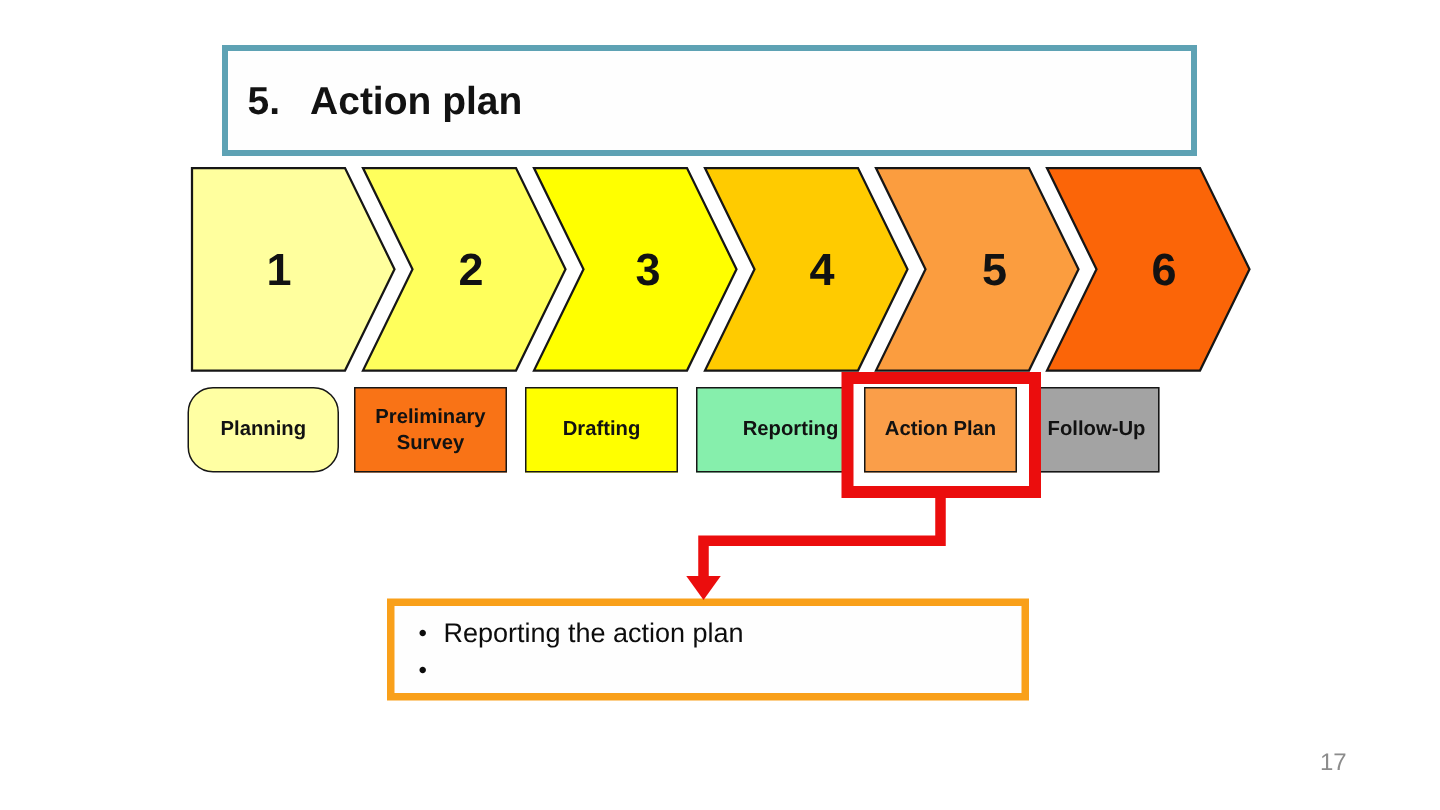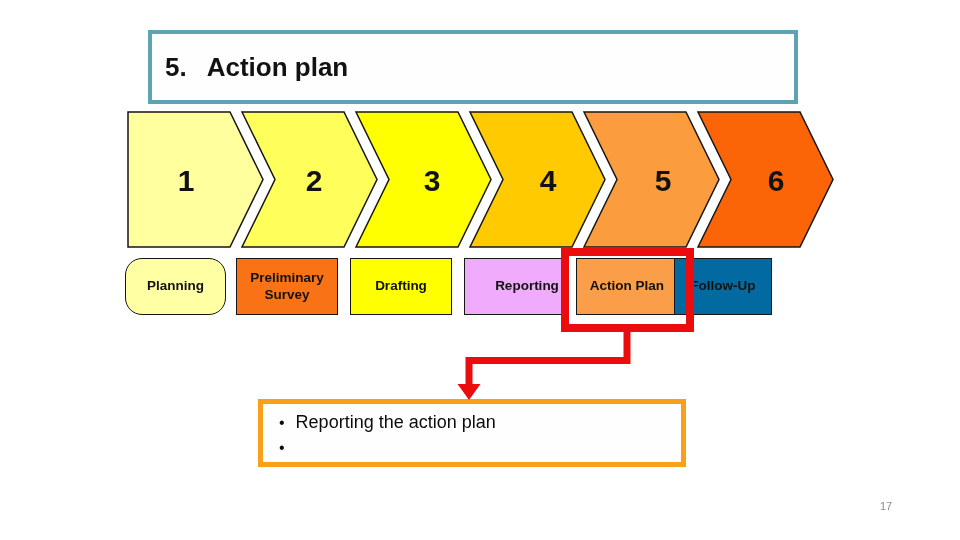--- a/index.html
+++ b/index.html
@@ -52,21 +52,21 @@
     padding:6px 8px 0 16px;
   }
   .callout-line{
     font-size:18px;color:#0c0c0c;line-height:25px;white-space:nowrap;
     display:flex;
   }
   .bullet{margin-right:11px;font-size:16px;line-height:25px;}
 
   .page-number{
     left:880px;top:500px;width:40px;
-    font-size:11px;color:#8C8C8C;z-index:2;
+    font-size:16px;color:#8C8C8C;z-index:2;
   }
 </style>
 </head>
 <body>
 
 <div class="abs title-box" style="border-color: rgb(94, 162, 180);">
   <span class="title-num">5.</span>
   <span class="title-text">Action plan</span>
 </div>
 
@@ -82,23 +82,23 @@
 <div class="abs step-number" style="left:164px;">1</div>
 <div class="abs step-number" style="left:292px;">2</div>
 <div class="abs step-number" style="left:410px;">3</div>
 <div class="abs step-number" style="left:526px;">4</div>
 <div class="abs step-number" style="left:641px;">5</div>
 <div class="abs step-number" style="left:754px;">6</div>
 
 <div class="abs step-label" style="left: 125px; width: 101px; background-color: rgb(255, 255, 163); border-radius: 17px;">Planning</div>
 <div class="abs step-label" style="left: 236px; width: 102px; background-color: #f97316;">Preliminary Survey</div>
 <div class="abs step-label" style="left: 350px; width: 102px; background-color: rgb(255, 255, 0);">Drafting</div>
-<div class="abs step-label" style="left: 464px; width: 100px; background-color: #f0abfc; padding-left: 31px;">Reporting</div>
+<div class="abs step-label" style="left: 464px; width: 100px; background-color: #86efac; padding-left: 31px;">Reporting</div>
 <div class="abs step-label" style="left: 576px; width: 102px; background-color: rgb(250, 158, 73);">Action Plan</div>
-<div class="abs step-label" style="left: 674px; width: 98px; background-color: #0369a1;">Follow-Up</div>
+<div class="abs step-label" style="left: 689px; width: 84px; background-color: #a3a3a3;">Follow-Up</div>
 
 <div class="abs highlight-box" style="border-color: rgb(235, 13, 13);"></div>
 
 <svg class="abs connector-svg" width="960" height="540" viewBox="0 0 960 540">
   <path d="M627 330 L627 360.5 L469 360.5 L469 386" fill="none" stroke-width="7" stroke="#EB0D0D"></path>
   <polygon points="457.5,384 480.5,384 469,400" fill="#EB0D0D"></polygon>
 </svg>
 
 <div class="abs callout-box" style="border-color: rgb(249, 160, 26);">
   <div class="callout-line">

